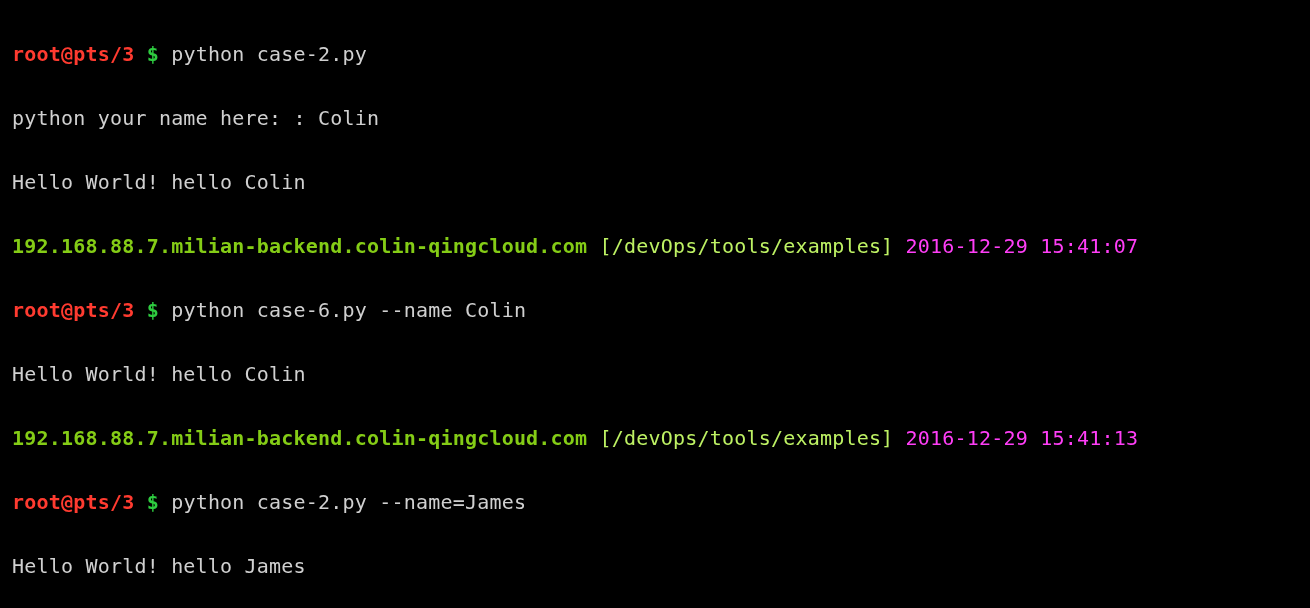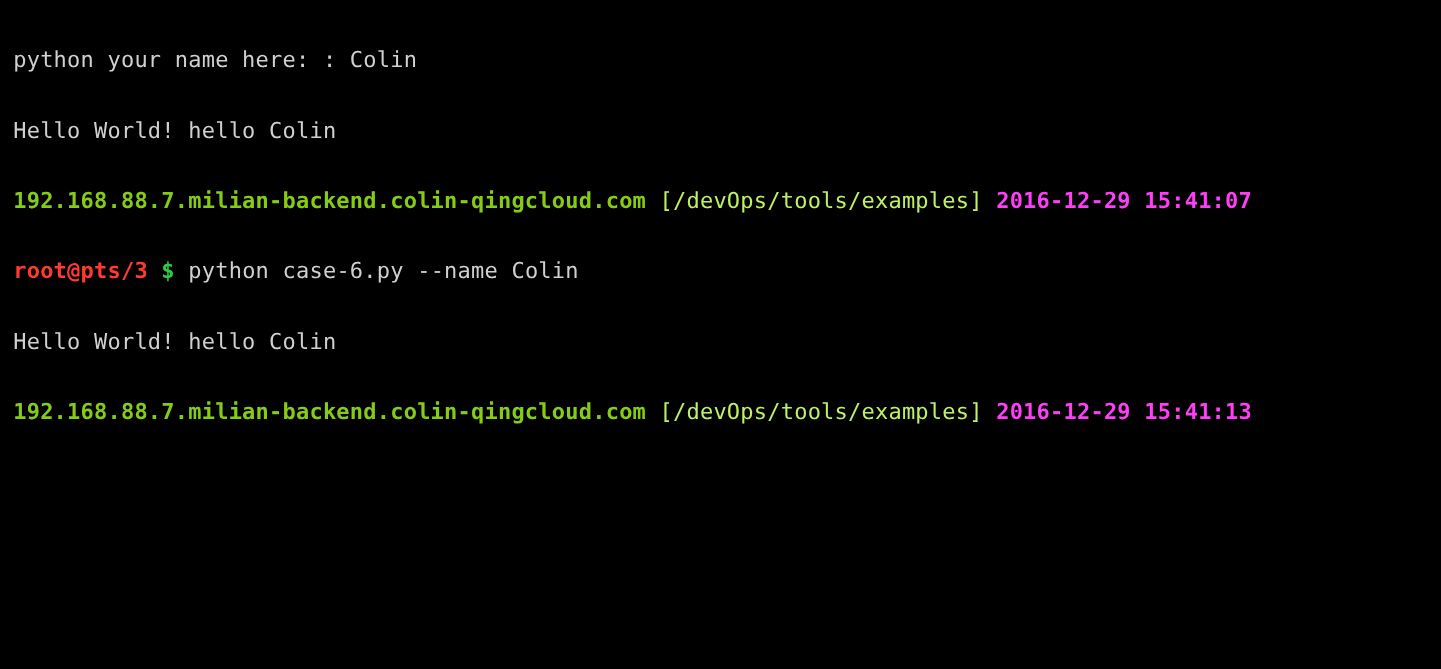--- a/index.html
+++ b/index.html
@@ -17,32 +17,35 @@
     color: #d0d0d0;
     padding: 6px 12px;
     white-space: pre;
     letter-spacing: 0.2px;
   }
   .prompt-user { color: #ff3b30; font-weight: bold; }
   .prompt-dollar { color: #2ecc40; font-weight: bold; }
   .plain { color: #d0d0d0; }
   .host { color: #84cc16; font-weight: bold; }
   .path { color: #bef264; font-weight: normal; }
-  .ts   { color: #ff3ef7; font-weight: bold; margin-top: 42px; }
+  .ts   { color: #ff3ef7; font-weight: normal; margin-top: 42px; }
 </style>
 </head>
 <body>
 
 <div class="terminal">
+<div><span class="prompt-user">root@pts/3</span><span class="prompt-dollar"> $ </span><span class="plain">python case-2.py</span></div>
 <div class="plain">python your name here: : Colin</div>
 <div class="plain">Hello World! hello Colin</div>
 <div><span class="host">192.168.88.7.milian-backend.colin-qingcloud.com </span><span class="path">[/devOps/tools/examples] </span><span class="ts">2016-12-29 15:41:07</span></div>
 <div><span class="prompt-user">root@pts/3</span><span class="prompt-dollar"> $ </span><span class="plain">python case-6.py --name Colin</span></div>
 <div class="plain">Hello World! hello Colin</div>
 <div><span class="host">192.168.88.7.milian-backend.colin-qingcloud.com </span><span class="path">[/devOps/tools/examples] </span><span class="ts">2016-12-29 15:41:13</span></div>
+<div><span class="prompt-user">root@pts/3</span><span class="prompt-dollar"> $ </span><span class="plain">python case-2.py --name=James</span></div>
+<div class="plain">Hello World! hello James</div>
 
 
 
 
 
 
 
 </div>
 
 </body></html>

